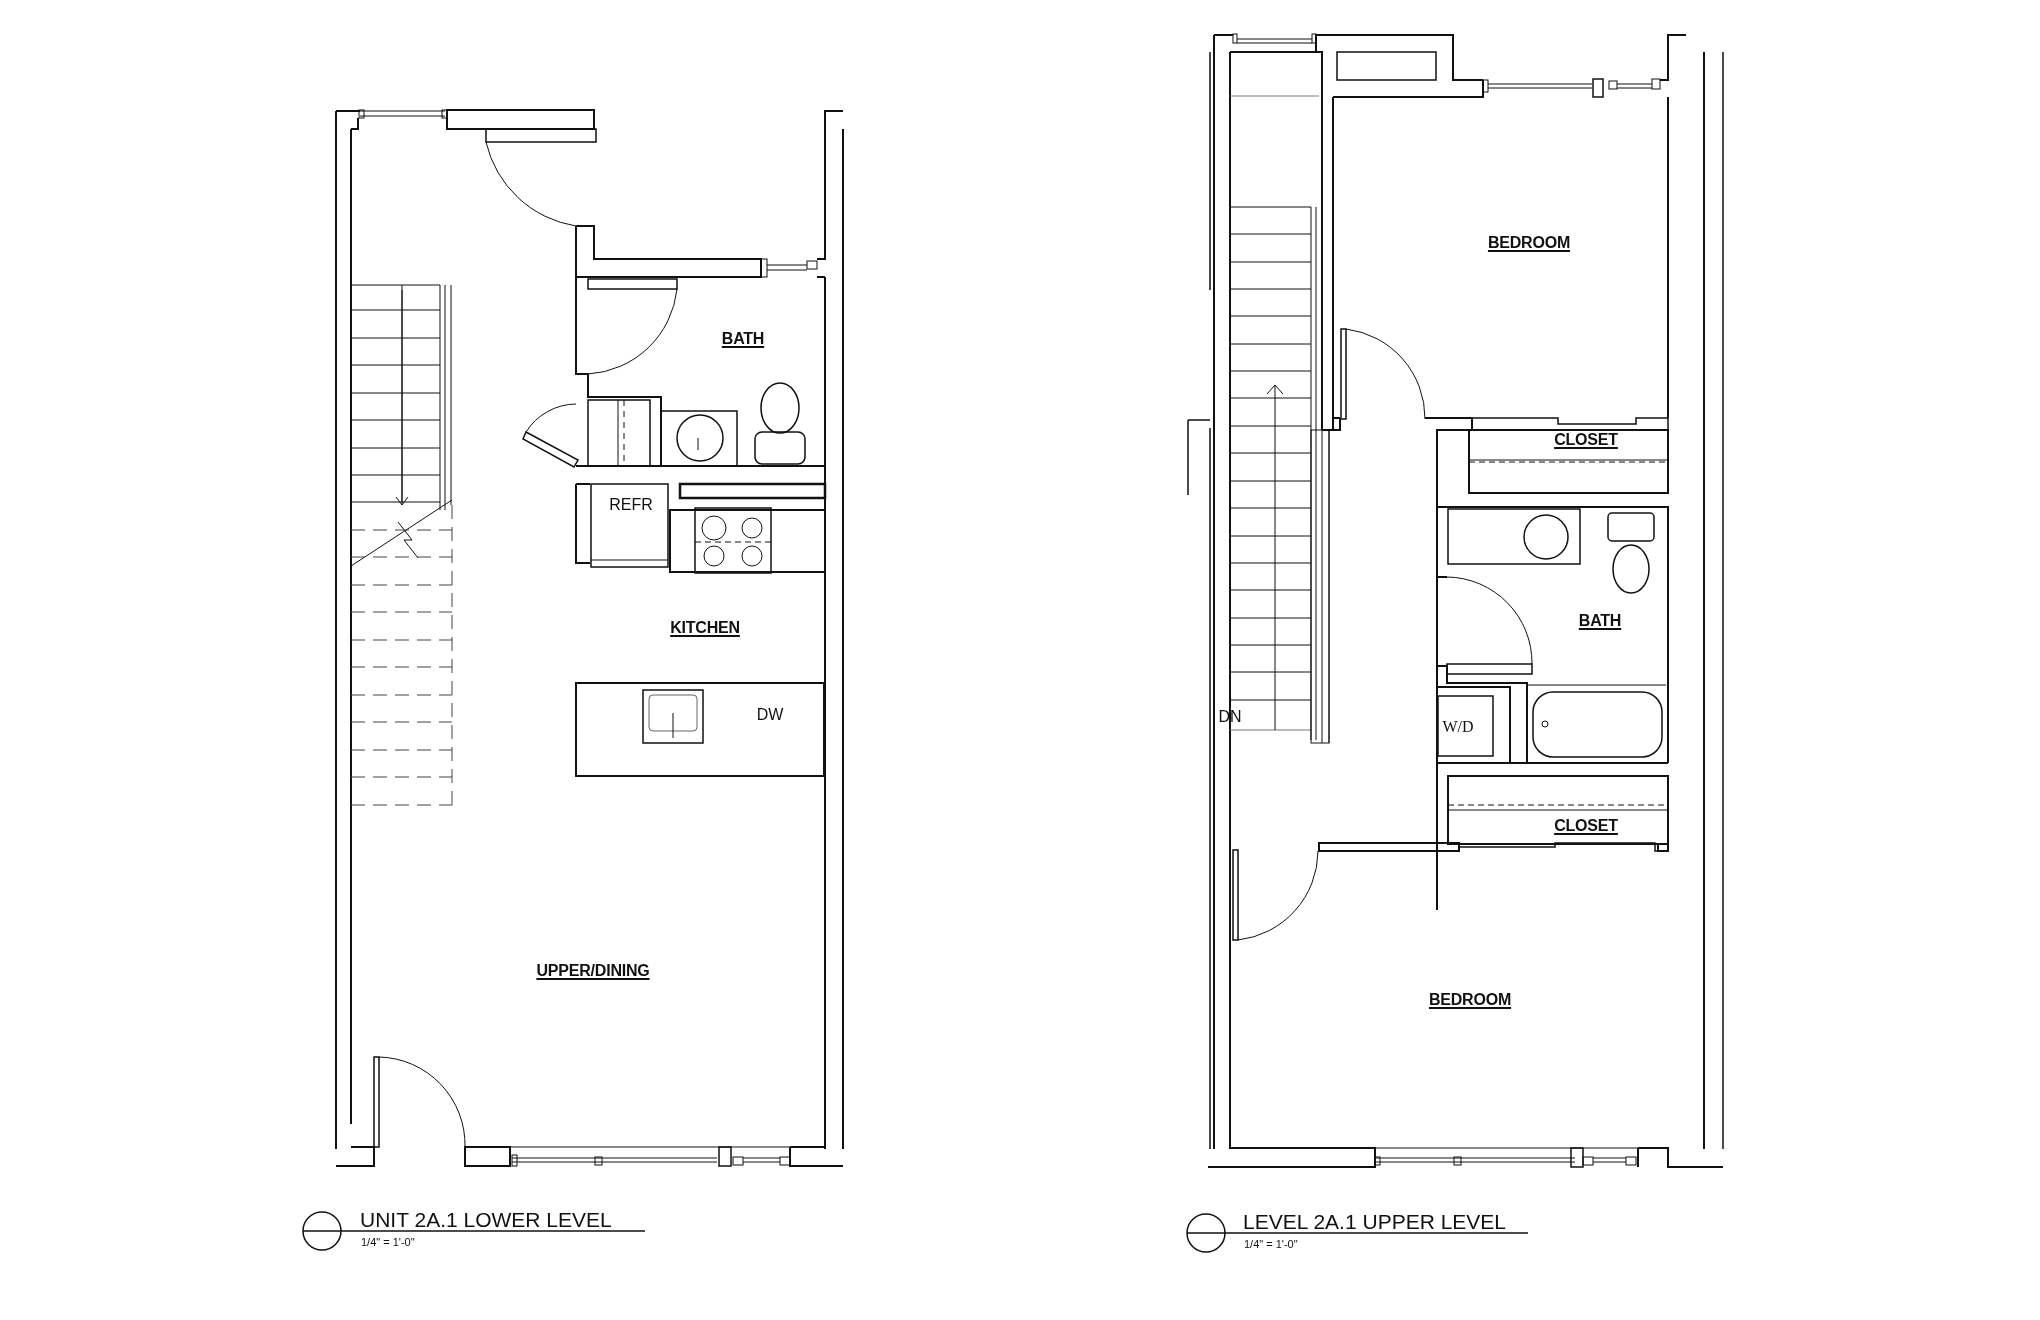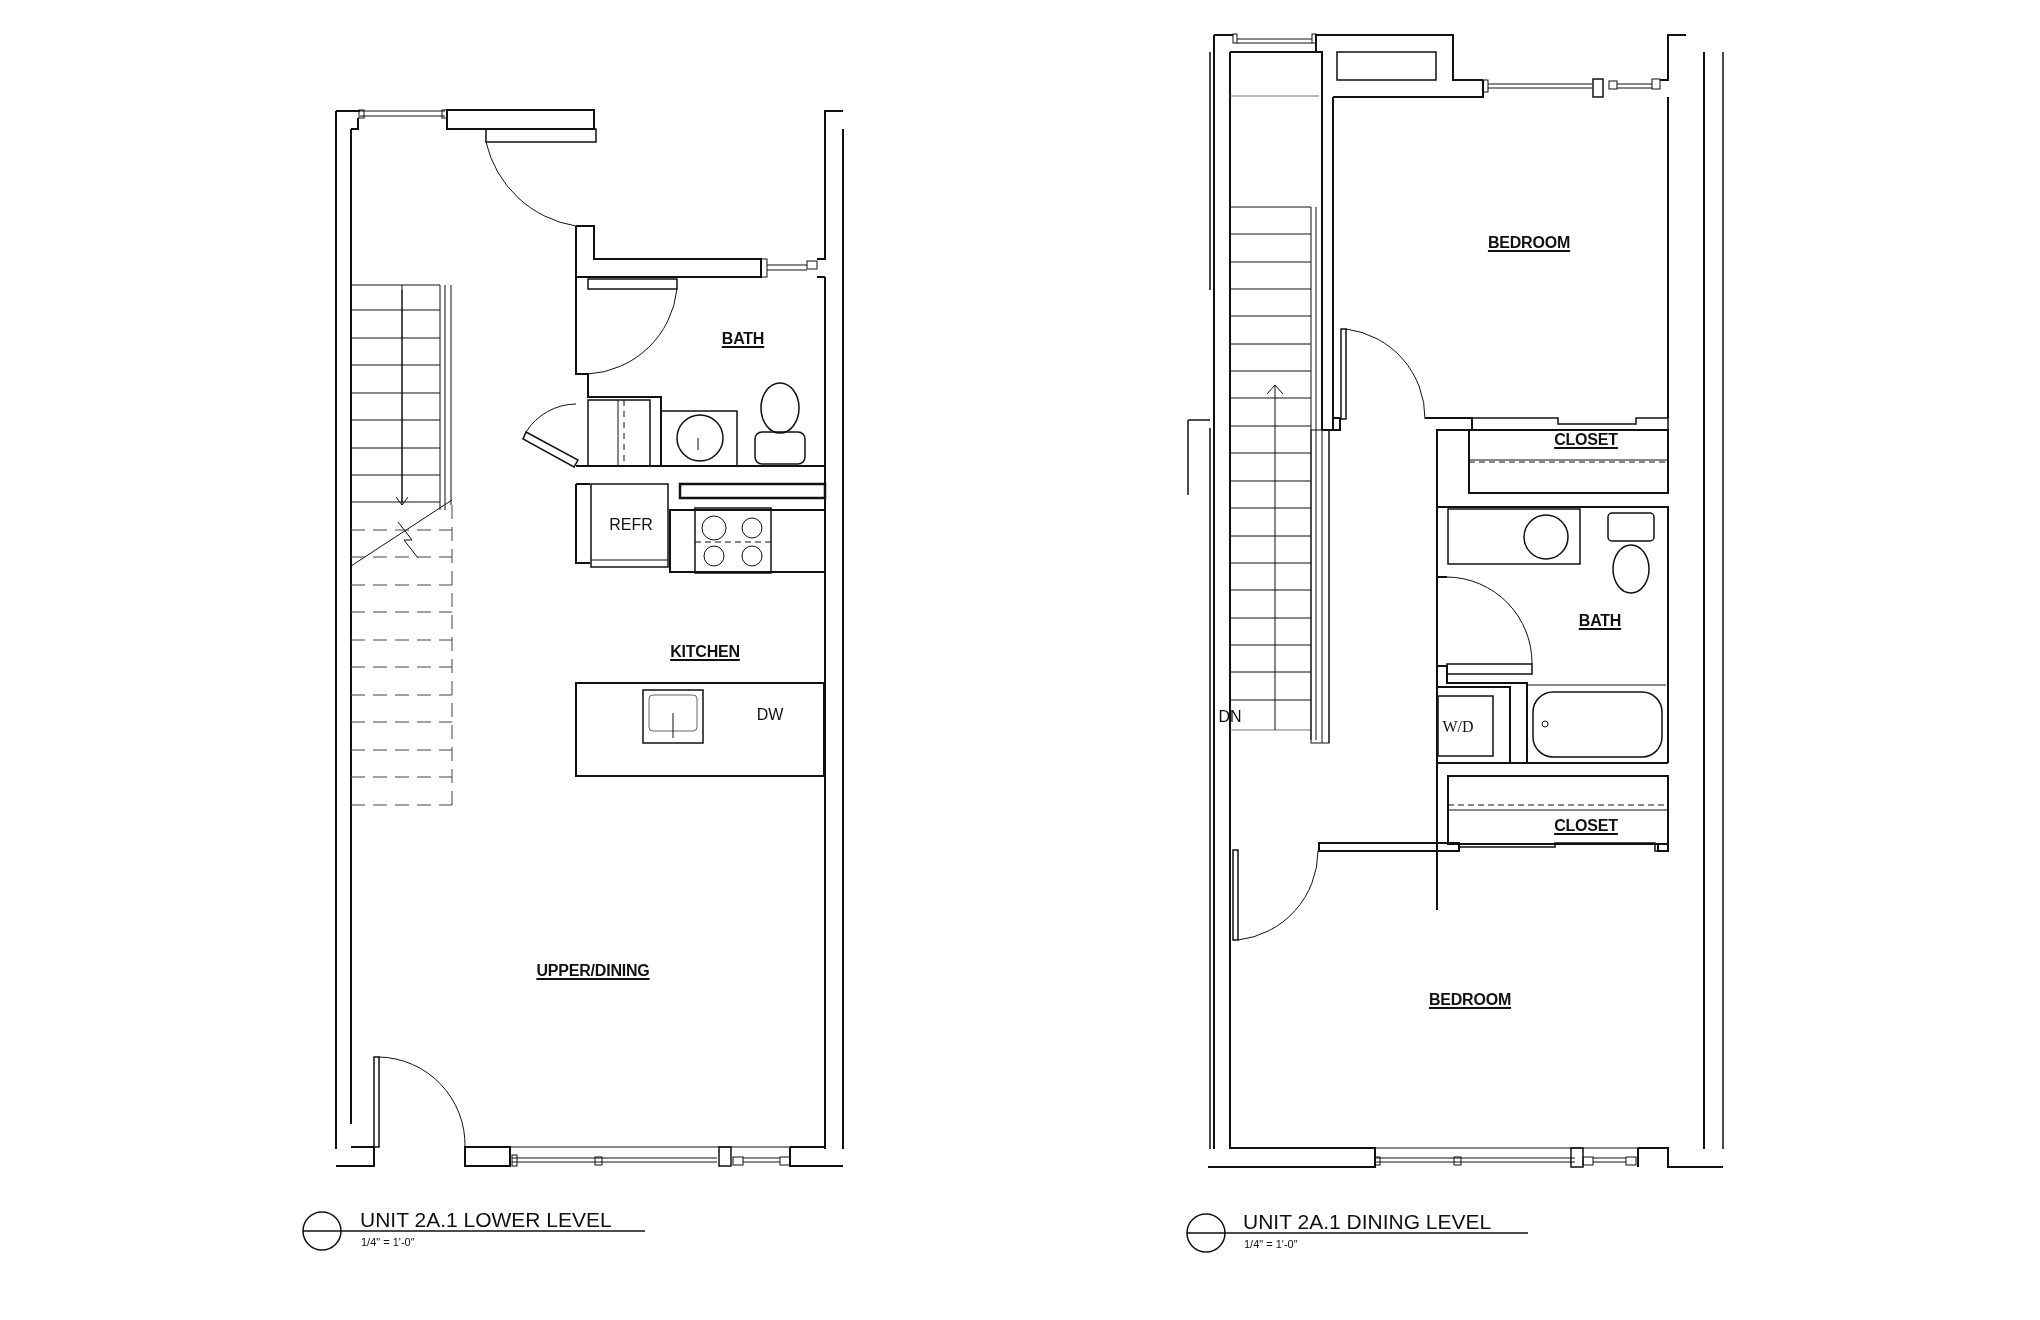--- a/index.html
+++ b/index.html
@@ -195,30 +195,30 @@
     <path d="M1638 1148 H1668 V1167 H1723 M1638 1148 V1167"></path>
     <path d="M1210 52 V290 M1210 428 V1149" stroke-width="1.5"></path>
     <path d="M1188 420 H1210 M1188 420 V495" stroke-width="1.5"></path>
 
     <circle cx="1206" cy="1233" r="19" stroke-width="1.5"></circle>
     <path d="M1187 1233 H1528" stroke-width="1.5"></path>
   </g>
 </svg>
 
 <div class="lbl" style="left:743px; top:339px;">BATH</div>
-<div class="fix" style="left:631px; top:525px;">REFR</div>
-<div class="lbl" style="left:705px; top:652px;">KITCHEN</div>
+<div class="fix" style="left:631px; top:505px;">REFR</div>
+<div class="lbl" style="left:705px; top:628px;">KITCHEN</div>
 <div class="fix" style="left:770px; top:715px;">DW</div>
 <div class="lbl" style="left:593px; top:971px;">UPPER/DINING</div>
 
 <div class="title" style="left:360px; top:1208px;">UNIT 2A.1 LOWER LEVEL</div>
 <div class="scale" style="left:361px; top:1236px;">1/4" = 1'-0"</div>
 
 <div class="lbl" style="left:1529px; top:243px;">BEDROOM</div>
 <div class="lbl" style="left:1586px; top:440px;">CLOSET</div>
 <div class="lbl" style="left:1600px; top:621px;">BATH</div>
 <div class="fix" style="left:1458px; top:727px;font-family:Liberation Serif, serif;">W/D</div>
 <div class="fix" style="left:1230px; top:717px;">DN</div>
 <div class="lbl" style="left:1586px; top:826px;">CLOSET</div>
 <div class="lbl" style="left:1470px; top:1000px;">BEDROOM</div>
 
-<div class="title" style="left:1243px; top:1210px;">UNIT 2A.1 DINING LEVEL</div>
+<div class="title" style="left:1243px; top:1210px;">LEVEL 2A.1 UPPER LEVEL</div>
 <div class="scale" style="left:1244px; top:1238px;">1/4" = 1'-0"</div>
 
 </body></html>

